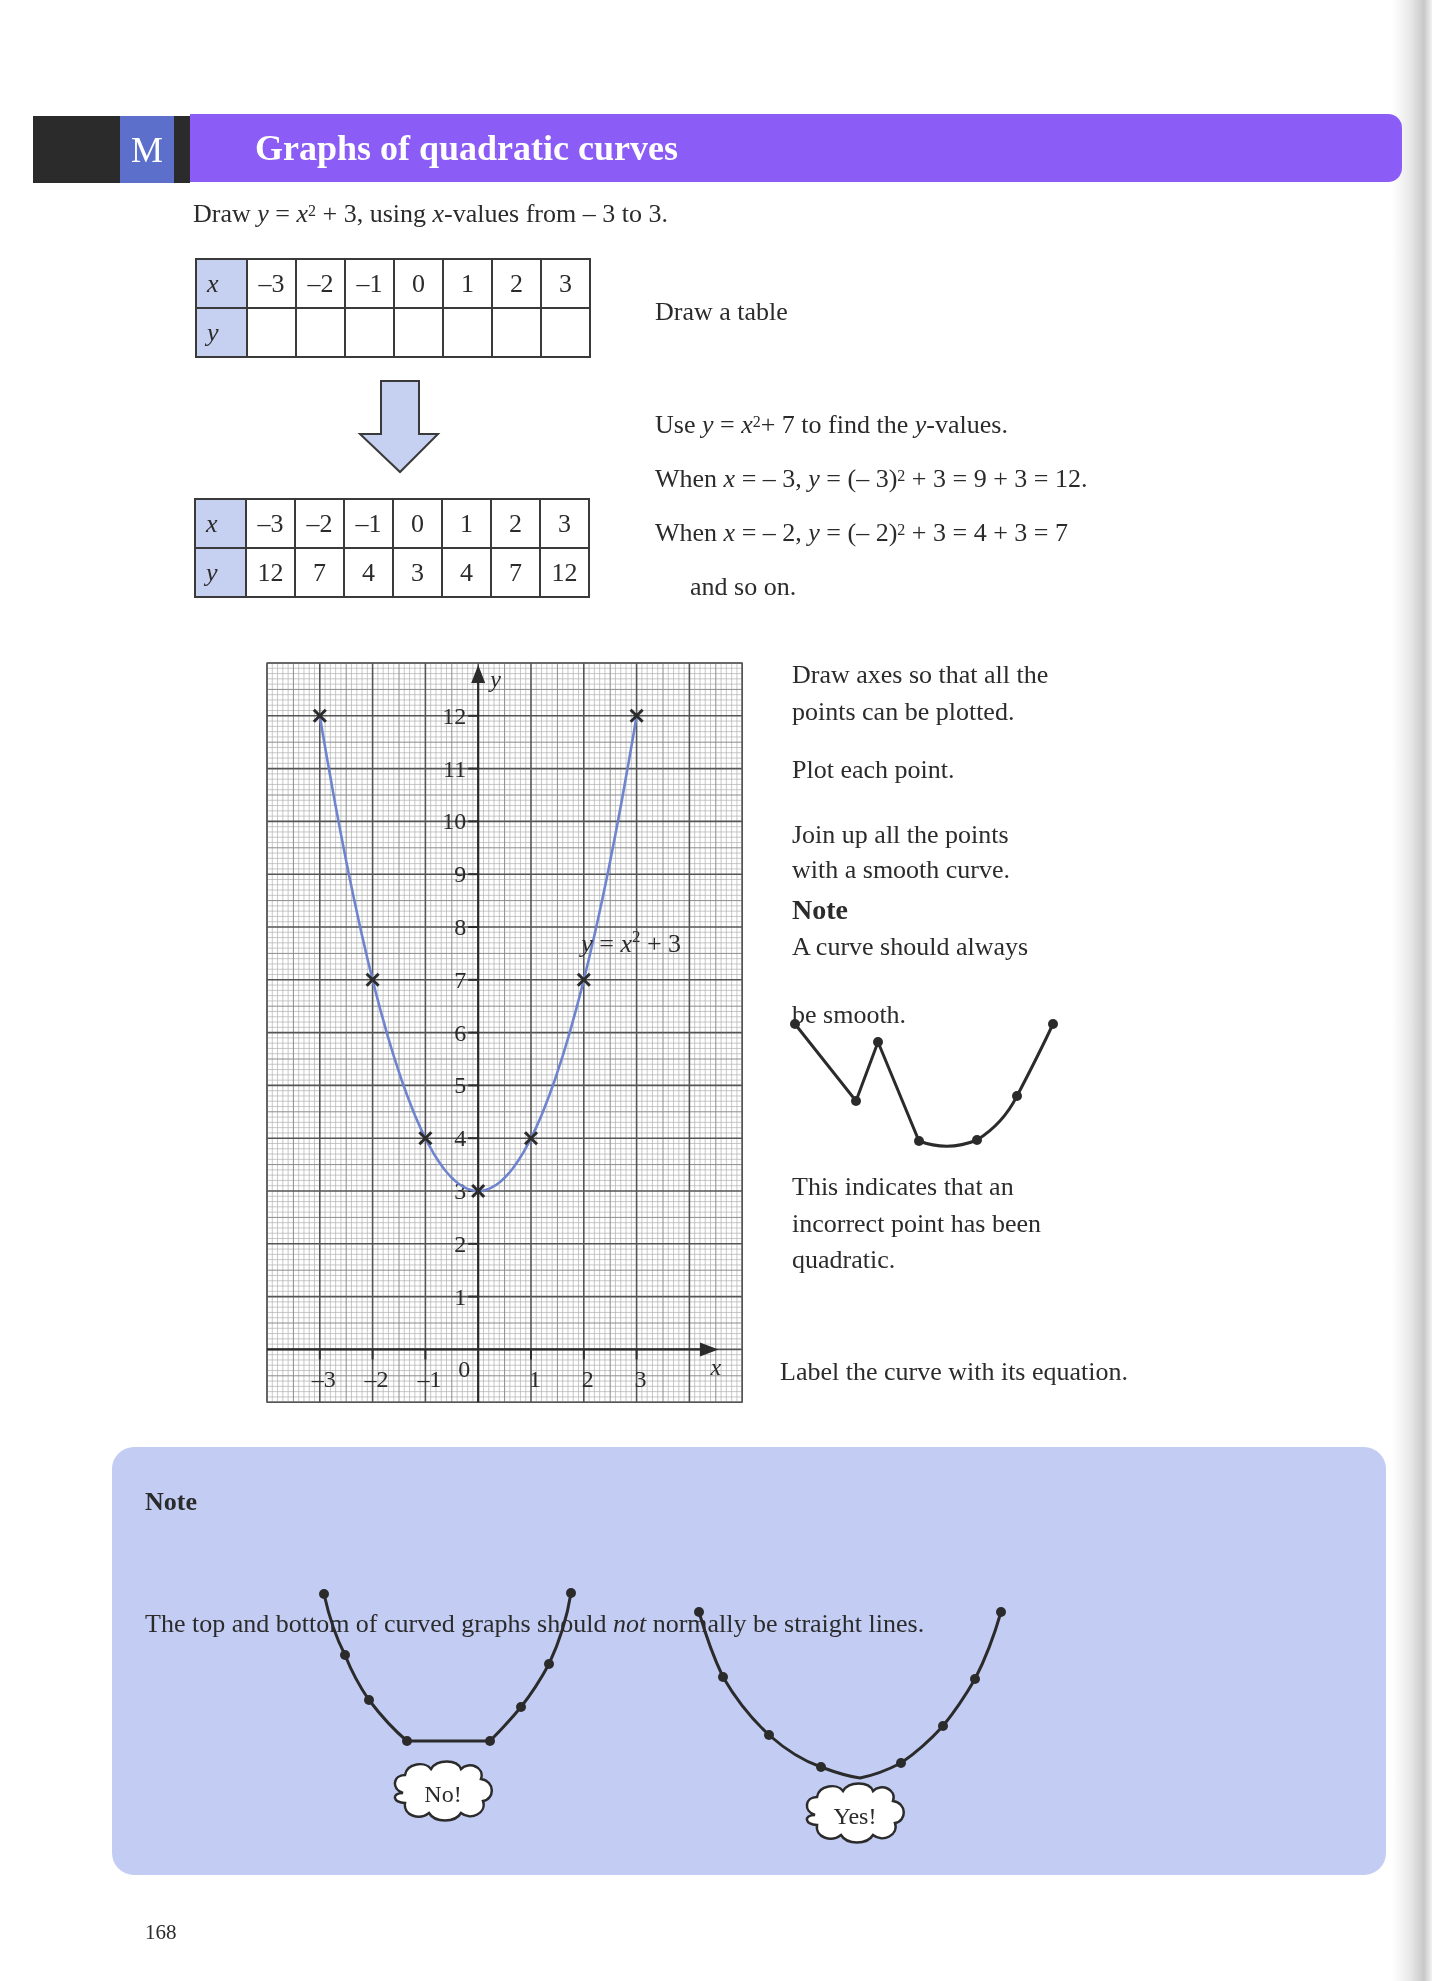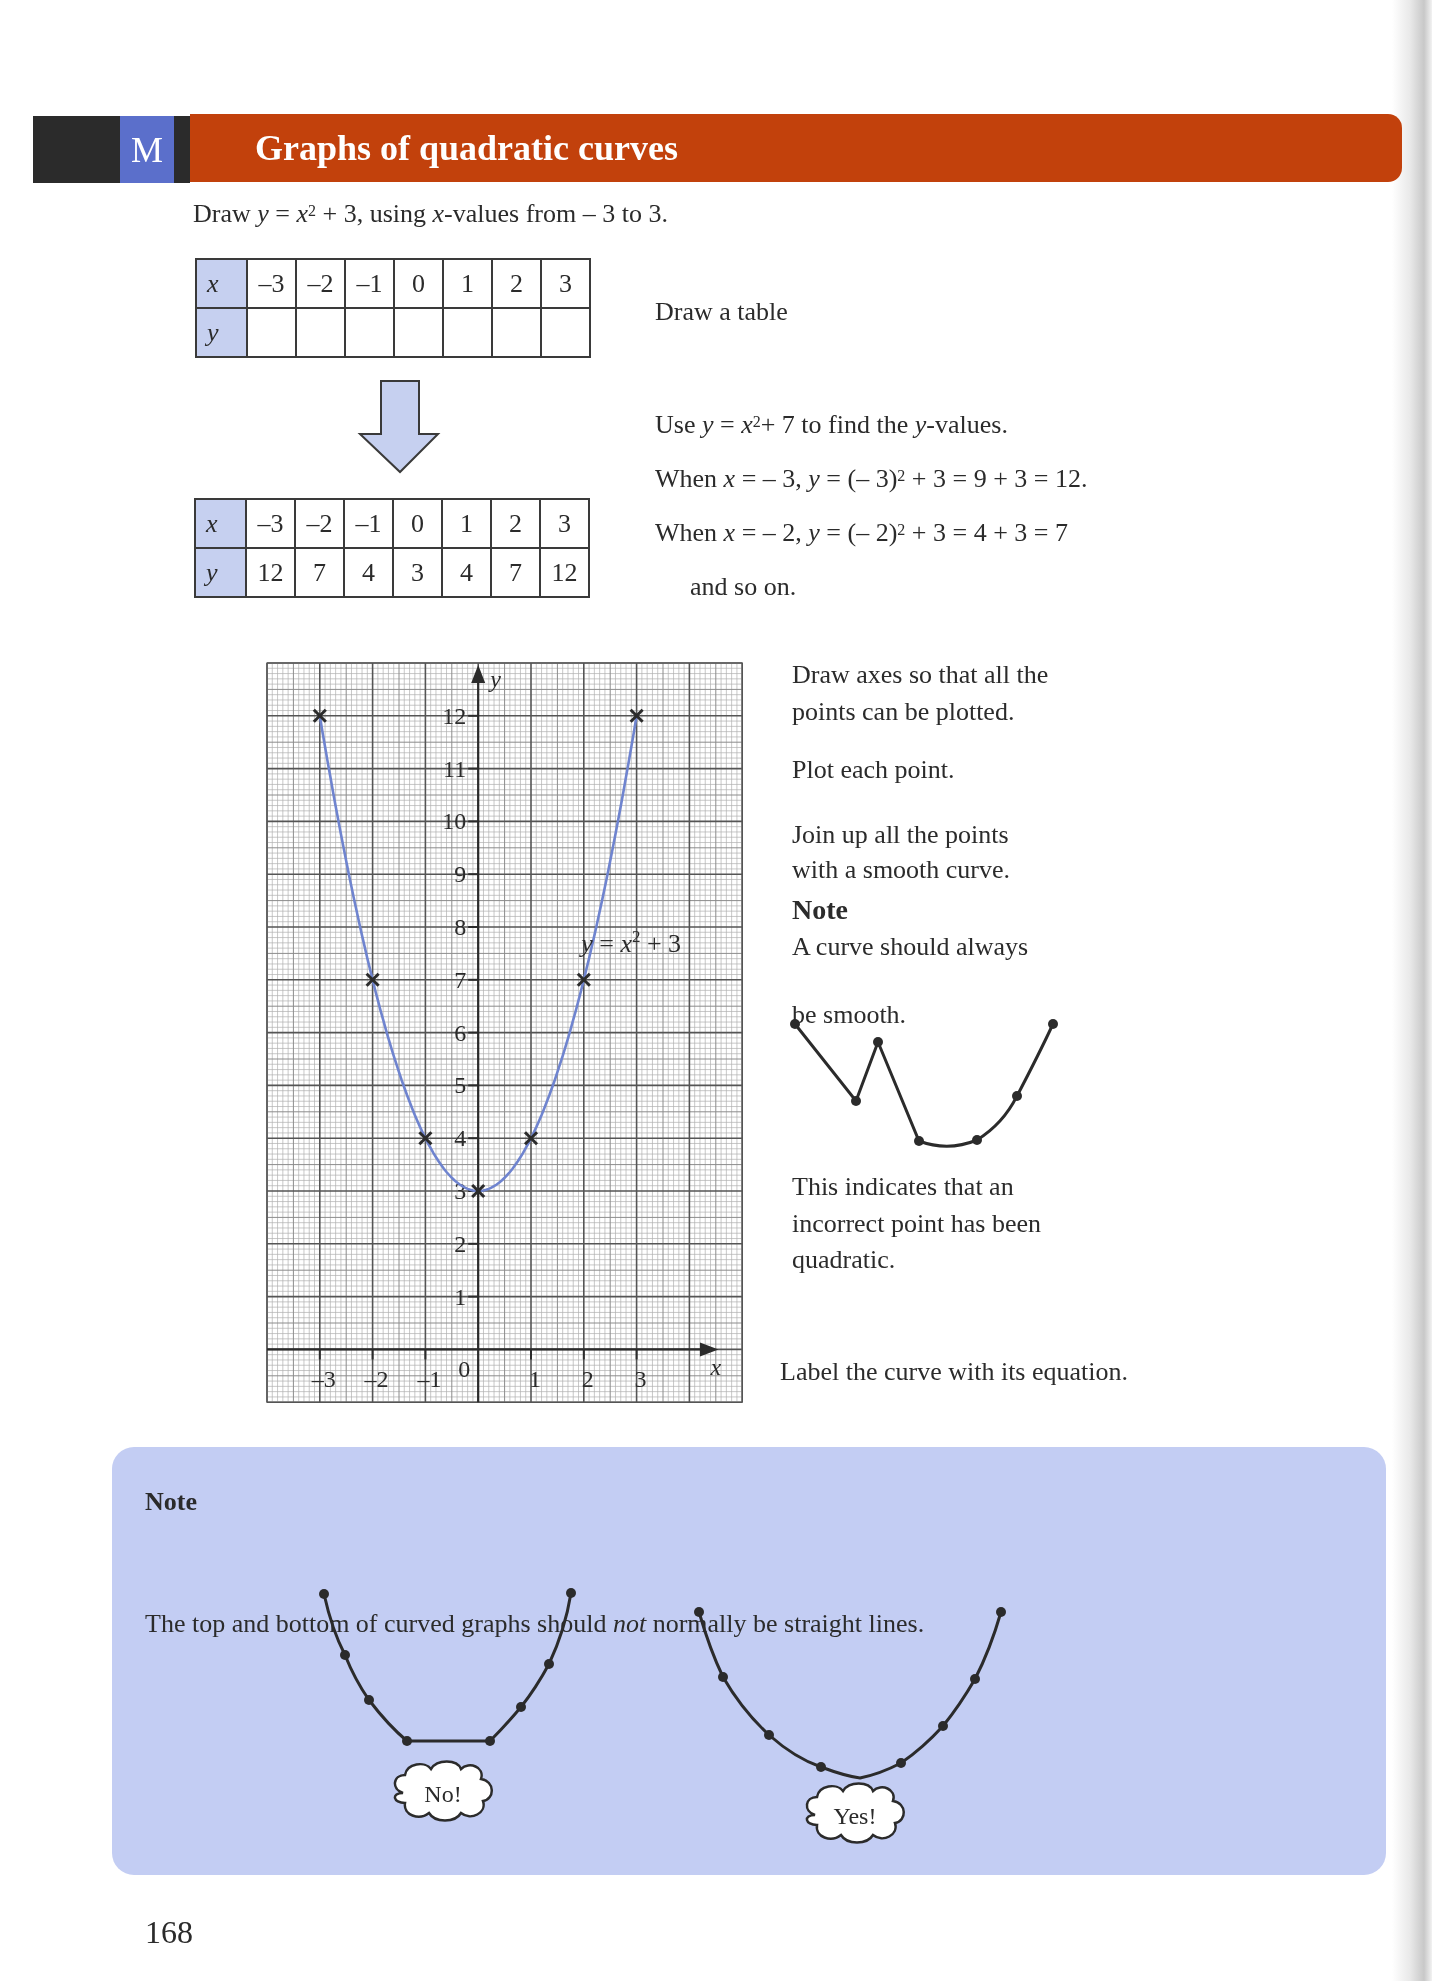--- a/index.html
+++ b/index.html
@@ -5,21 +5,21 @@
   html,body{margin:0;padding:0;}
   body{width:1432px;height:1981px;position:relative;background:#ffffff;overflow:hidden;
        font-family:"Liberation Serif","DejaVu Serif",serif;color:#2b2b2b;}
   .abs{position:absolute;}
   .page-edge{position:absolute;right:0;top:0;width:40px;height:1981px;
        background:linear-gradient(to right,#ffffff 0%,#e9e9e9 45%,#c8c8c8 80%,#f2f2f2 100%);}
   .hdr-dark{left:33px;top:116px;width:87px;height:67px;background:#2b2b2b;}
   .hdr-m{left:120px;top:116px;width:54px;height:67px;background:#5b6fcb;color:#fff;
        font-size:36px;display:flex;align-items:center;justify-content:center;}
   .hdr-bar{left:174px;top:116px;width:16px;height:67px;background:#2b2b2b;}
-  .hdr-band{left:190px;top:114px;width:1212px;height:68px;background:#c2410c;color:#fff;
+  .hdr-band{left:190px;top:114px;width:1212px;height:68px;background:#8b5cf6;color:#fff;
        font-size:36px;font-weight:bold;display:flex;align-items:center;padding-left:65px;box-sizing:border-box;
        border-radius:0 14px 14px 0;}
   .txt{font-size:26px;line-height:32px;white-space:nowrap;text-align:center;}
   table.xy{position:absolute;border-collapse:collapse;font-size:26px;}
   table.xy td{border:2px solid #3a3a3a;width:47px;height:47px;text-align:center;vertical-align:middle;padding:0;}
   table.xy td.hd{background:#c6d0f0;font-style:italic;text-align:left;padding-left:10px;width:39px;}
   i{font-style:italic;}
   sup{font-size:16px;vertical-align:top;position:relative;top:-3px;}
   .note-box{left:112px;top:1447px;width:1274px;height:428px;background:#c3cdf3;border-radius:22px;}
   .bold{font-weight:bold;}
@@ -481,13 +481,13 @@
       <circle cx="643" cy="146" r="5"></circle>
     <circle cx="675" cy="99" r="5"></circle>
       <circle cx="701" cy="32" r="5"></circle>
   </g>
   <g transform="translate(555,235)">
     <use href="#cloudshape" fill="#ffffff" stroke="#2b2b2b" stroke-width="2.5"></use>
   </g>
   <text x="555" y="244" text-anchor="middle" font-family="Liberation Serif, serif" font-size="24" fill="#2b2b2b">Yes!</text>
 </svg>
 
-<div class="abs txt" style="left:145px;top:1916px;font-size:32px;">168</div>
+<div class="abs txt" style="left:145px;top:1916px;font-size:21px;">168</div>
 
 </body></html>

